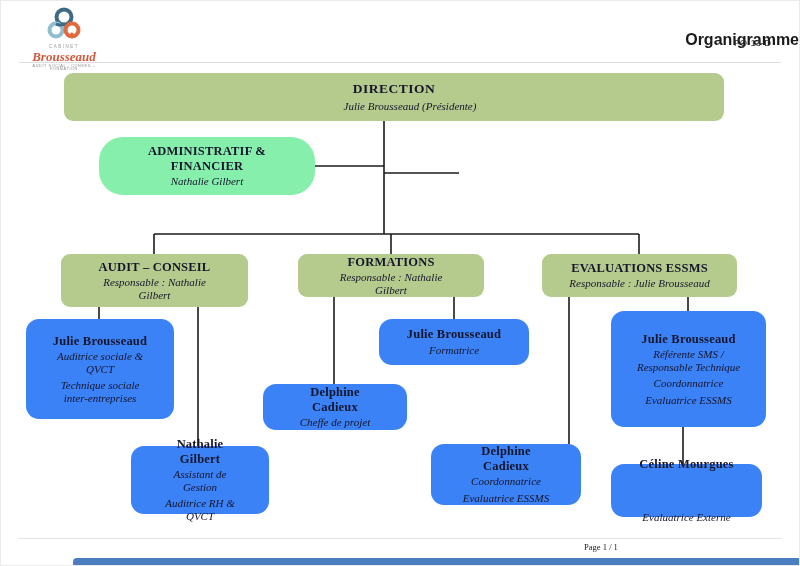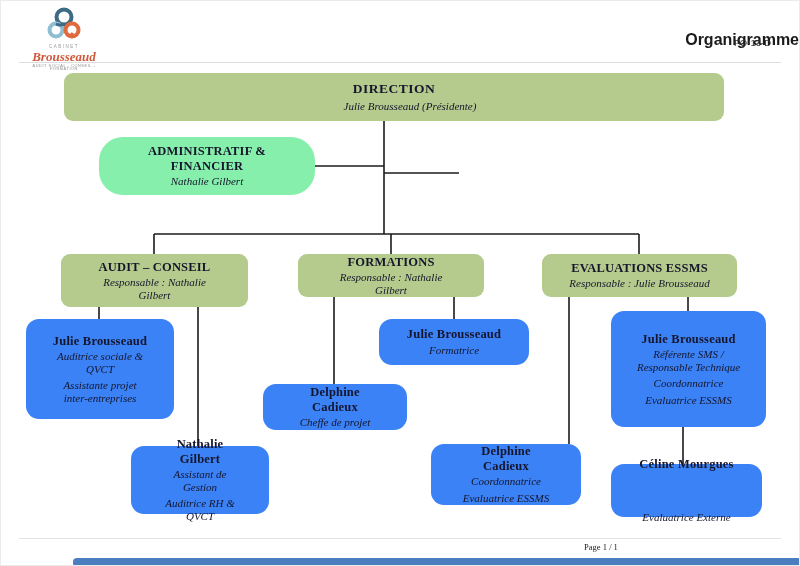--- a/index.html
+++ b/index.html
@@ -104,21 +104,21 @@
   </div>
 
   <div class="node green" style="left:541px;top:253px;width:195px;height:43px;">
     <div class="title">EVALUATIONS ESSMS</div>
     <div class="line">Responsable : Julie Brousseaud</div>
   </div>
 
   <div class="node blue2" style="left:25px;top:318px;width:148px;height:100px;">
     <div class="title">Julie Brousseaud</div>
     <div class="line">Auditrice sociale &amp; QVCT</div>
-    <div class="line">Assistante projet inter-entreprises</div>
+    <div class="line">Technique sociale inter-entreprises</div>
   </div>
 
   <div class="node blue2" style="left:130px;top:445px;width:138px;height:68px;">
     <div class="title">Nathalie Gilbert</div>
     <div class="line">Assistant de Gestion</div>
     <div class="line">Auditrice RH &amp; QVCT</div>
   </div>
 
   <div class="node blue2" style="left:378px;top:318px;width:150px;height:46px;">
     <div class="title">Julie Brousseaud</div>

